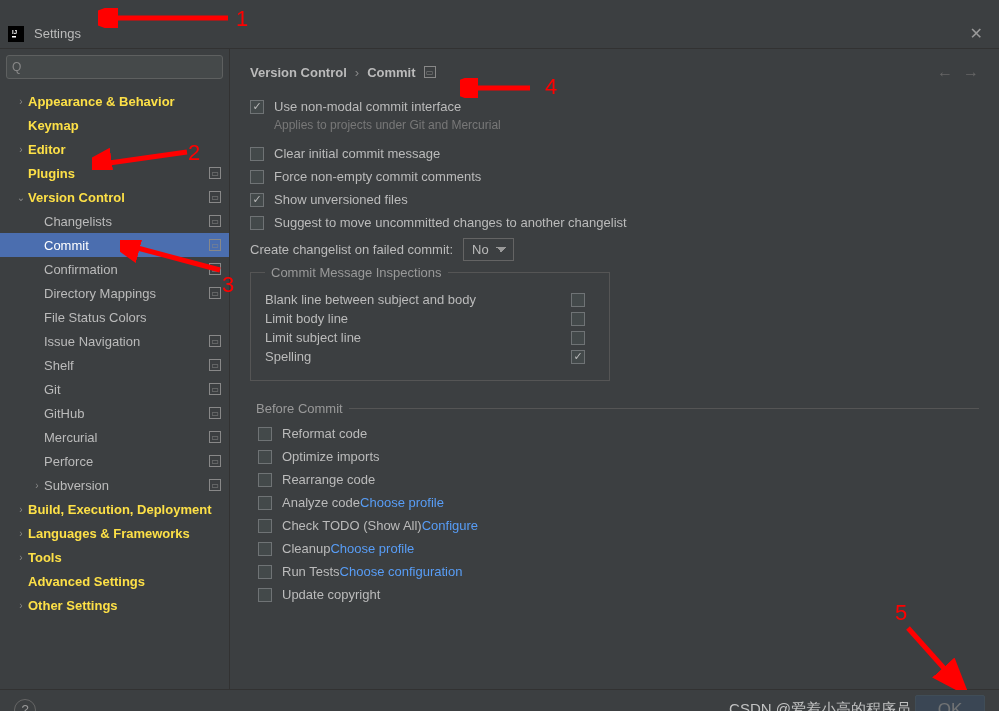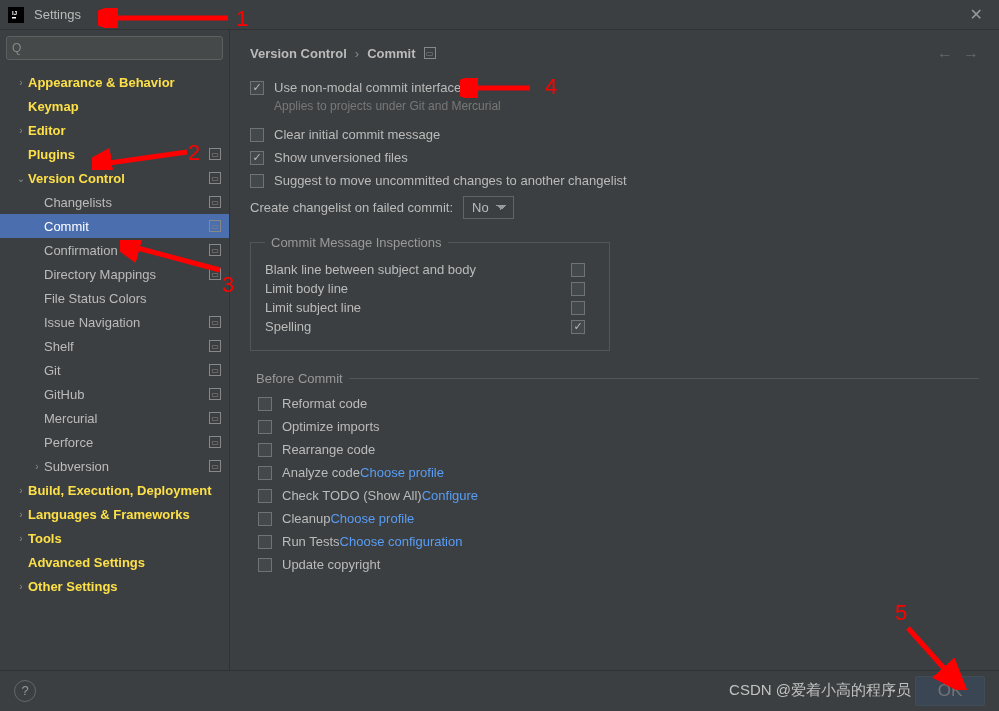--- a/index.html
+++ b/index.html
@@ -1,17 +1,17 @@
 <!DOCTYPE html>
 <html><head>
 <meta charset="utf-8">
 <style>
 * { margin: 0; padding: 0; box-sizing: border-box; font-family: "Segoe UI", Arial, sans-serif; }
 body { background: #3c3f41; color: #bbbbbb; font-size: 13px; width: 999px; height: 711px; overflow: hidden; position: relative; }
-.titlebar { height: 30px; background: #3c3f41; display: flex; align-items: center; padding: 0 8px; border-bottom: 1px solid #323232; }
+.titlebar { height: 30px; background: #3c3f41; display: flex; align-items: center; padding: 0 8px; border-bottom: 1px solid #323232; margin-top: 19px; }
 .titlebar .app-icon { width: 16px; height: 16px; background: #000; display: flex; align-items: center; justify-content: center; margin-right: 10px; }
 .titlebar .app-icon svg { width: 12px; height: 12px; }
 .titlebar .title { color: #bbbbbb; font-size: 13px; }
 .titlebar .close { margin-left: auto; color: #999; font-size: 16px; cursor: pointer; padding: 0 8px; }
 .main { display: flex; height: 640px; }
 .sidebar { width: 230px; background: #3c3f41; border-right: 1px solid #323232; display: flex; flex-direction: column; }
 .search-box { padding: 6px; }
 .search-box input { width: 100%; background: #45494a; border: 1px solid #5e6060; border-radius: 3px; padding: 4px 20px 4px 22px; color: #bbb; font-size: 12px; }
 .search-wrap { position: relative; }
 .search-wrap .sicon { position: absolute; left: 6px; top: 50%; transform: translateY(-50%); color: #888; font-size: 12px; }
@@ -29,21 +29,21 @@
 .breadcrumb { display: flex; align-items: center; gap: 8px; margin-bottom: 18px; }
 .breadcrumb .bc { color: #bbbbbb; font-weight: bold; }
 .breadcrumb .sep { color: #888; }
 .breadcrumb .navbtns { margin-left: auto; display: flex; gap: 10px; color: #666; }
 .navbtns span { cursor: pointer; font-size: 16px; }
 .row { display: flex; align-items: center; margin-bottom: 8px; }
 .chk { width: 14px; height: 14px; border: 1px solid #6f7375; background: #43494a; margin-right: 10px; display: flex; align-items: center; justify-content: center; cursor: pointer; }
 .chk.checked::after { content: "✓"; color: #bbbbbb; font-size: 11px; line-height: 1; }
 .row .txt { color: #bbbbbb; }
 .hint { color: #787878; font-size: 12px; margin-left: 24px; margin-top: -4px; margin-bottom: 14px; }
-fieldset.fs { border: 1px solid #555; padding: 10px 14px 14px 14px; margin-top: 16px; }
+fieldset.fs { border: 1px solid #555; padding: 10px 14px 14px 14px; margin-top: 4px; }
 fieldset.fs legend { color: #999; padding: 0 6px; font-size: 13px; }
 .insp-row { display: flex; align-items: center; padding: 2px 0; }
 .insp-row .ilbl { flex: 1; color: #bbbbbb; }
 .select-row { display: flex; align-items: center; gap: 10px; margin: 8px 0 4px 0; }
 select { background: #3c3f41; border: 1px solid #646464; color: #bbbbbb; padding: 3px 24px 3px 8px; font-size: 13px; appearance: none; background-image: linear-gradient(45deg, transparent 50%, #999 50%), linear-gradient(135deg, #999 50%, transparent 50%); background-position: calc(100% - 12px) center, calc(100% - 7px) center; background-size: 5px 5px, 5px 5px; background-repeat: no-repeat; }
 .link { color: #589df6; cursor: pointer; }
 .footer { height: 40px; border-top: 1px solid #323232; display: flex; align-items: center; padding: 0 14px; }
 .footer .help { width: 22px; height: 22px; border: 1px solid #666; border-radius: 50%; display: flex; align-items: center; justify-content: center; color: #999; cursor: pointer; }
 .footer .right { margin-left: auto; display: flex; align-items: center; gap: 4px; }
 .watermark { color: #d9d9d9; opacity: 0.85; font-size: 15px; }
@@ -195,20 +195,24 @@
         <div class="chk checked"></div>
         <span class="txt">Use non-modal commit interface</span>
       </div>
     <div class="hint">Applies to projects under Git and Mercurial</div>
 
     <div class="row">
         <div class="chk"></div>
         <span class="txt">Clear initial commit message</span>
       </div>
     <div class="row">
+        <div class="chk"></div>
+        <span class="txt">Force non-empty commit comments</span>
+      </div>
+    <div class="row">
         <div class="chk checked"></div>
         <span class="txt">Show unversioned files</span>
       </div>
     <div class="row">
         <div class="chk"></div>
         <span class="txt">Suggest to move uncommitted changes to another changelist</span>
       </div>
 
     <div class="select-row">
       <span>Create changelist on failed commit:</span>

